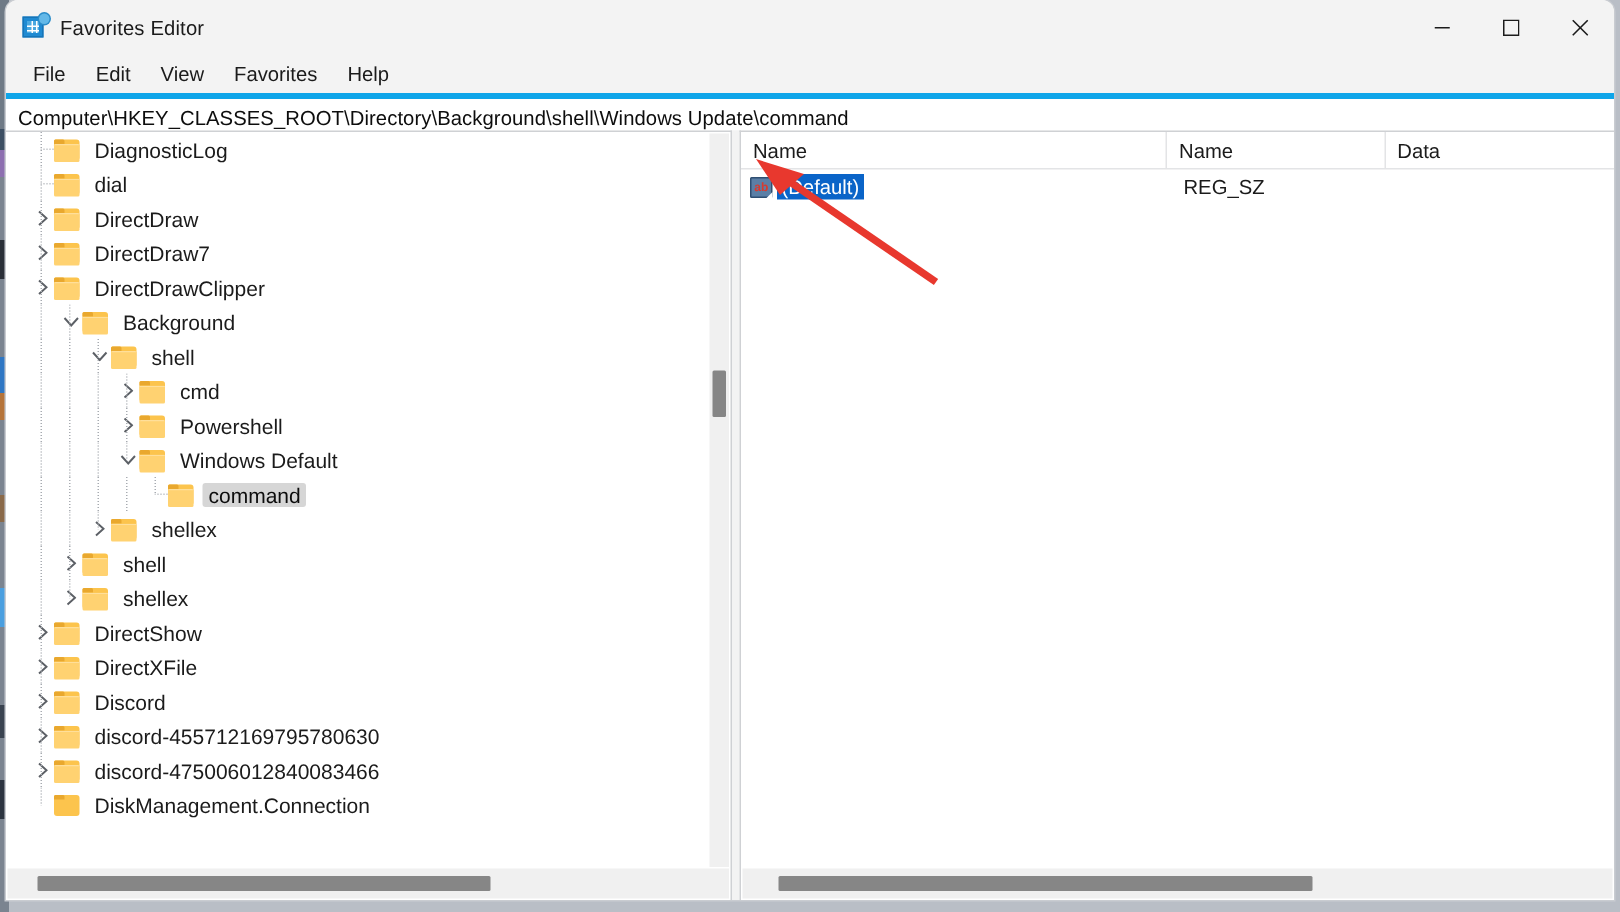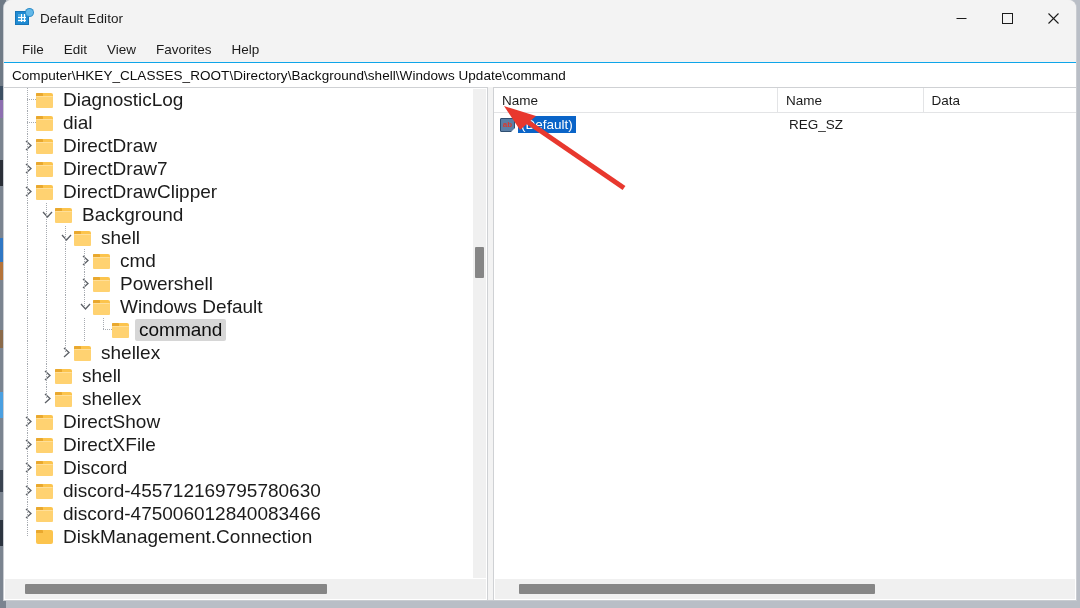--- a/index.html
+++ b/index.html
@@ -73,21 +73,21 @@
   .winbtn svg{display:block;}
   
   #menubar{
     height:26px;display:flex;align-items:center;padding-left:8px;background:#f3f3f3;
   }
   .menuitem{
     font-size:13.5px;color:#1b1b1b;padding:3px 10px;border-radius:3px;
   }
   
   #addressbar{
-    height:24px;background:#ffffff;border-top:1px solid #0ea5e9;
+    height:24px;background:#ffffff;border-top:4px solid #0ea5e9;
     border-bottom:1px solid #dcdde0;
     display:flex;align-items:center;padding-left:8px;
   }
   #address-text{font-size:13.5px;color:#0d0d0d;white-space:nowrap;letter-spacing:.05px;}
   
   #panes{position:absolute;left:0;top:87px;right:0;bottom:0;display:flex;background:#f3f3f3;}
   #tree-pane{
     position:relative;width:484px;background:#fff;
     border:1px solid #cfd1d4;border-left:none;border-bottom:none;
     box-sizing:border-box;overflow:hidden;
@@ -95,21 +95,21 @@
   #splitter{width:5px;background:#f3f3f3;flex:none;}
   #list-pane{
     position:relative;flex:1;background:#fff;
     border:1px solid #cfd1d4;border-right:none;border-bottom:none;
     box-sizing:border-box;overflow:hidden;
   }
   
   #tree{position:absolute;left:0;top:0;right:14px;bottom:22px;overflow:hidden;}
   .node{
     position:relative;height:23px;display:flex;align-items:center;
-    font-size:19px;color:#1b1b1b;white-space:nowrap;
+    font-size:14px;color:#1b1b1b;white-space:nowrap;
   }
   .chev{
     width:16px;height:23px;flex:none;display:flex;align-items:center;justify-content:center;
     color:#5c6066;
   }
   .chev svg{display:block;}
   .folder{
     width:17px;height:14px;flex:none;position:relative;margin-right:6px;
   }
   .folder .back{
@@ -179,21 +179,21 @@
 
 <div id="edge-sliver"></div>
 
 <div id="window">
 
   <div id="titlebar">
     <div id="app-icon">
       <div class="grid"></div>
       <div class="gear"></div>
     </div>
-    <div id="title-text">Default Editor</div>
+    <div id="title-text">Favorites Editor</div>
     <div id="winbtns">
       <div class="winbtn">
         <svg width="11" height="11" viewBox="0 0 11 11">
             <line x1="0.5" y1="5.5" x2="10.5" y2="5.5" stroke="#1b1b1b" stroke-width="1"></line>
           </svg>
       </div>
       <div class="winbtn">
         <svg width="11" height="11" viewBox="0 0 11 11">
             <rect x="0.5" y="0.5" width="10" height="10" fill="none" stroke="#1b1b1b" stroke-width="1"></rect>
           </svg>

